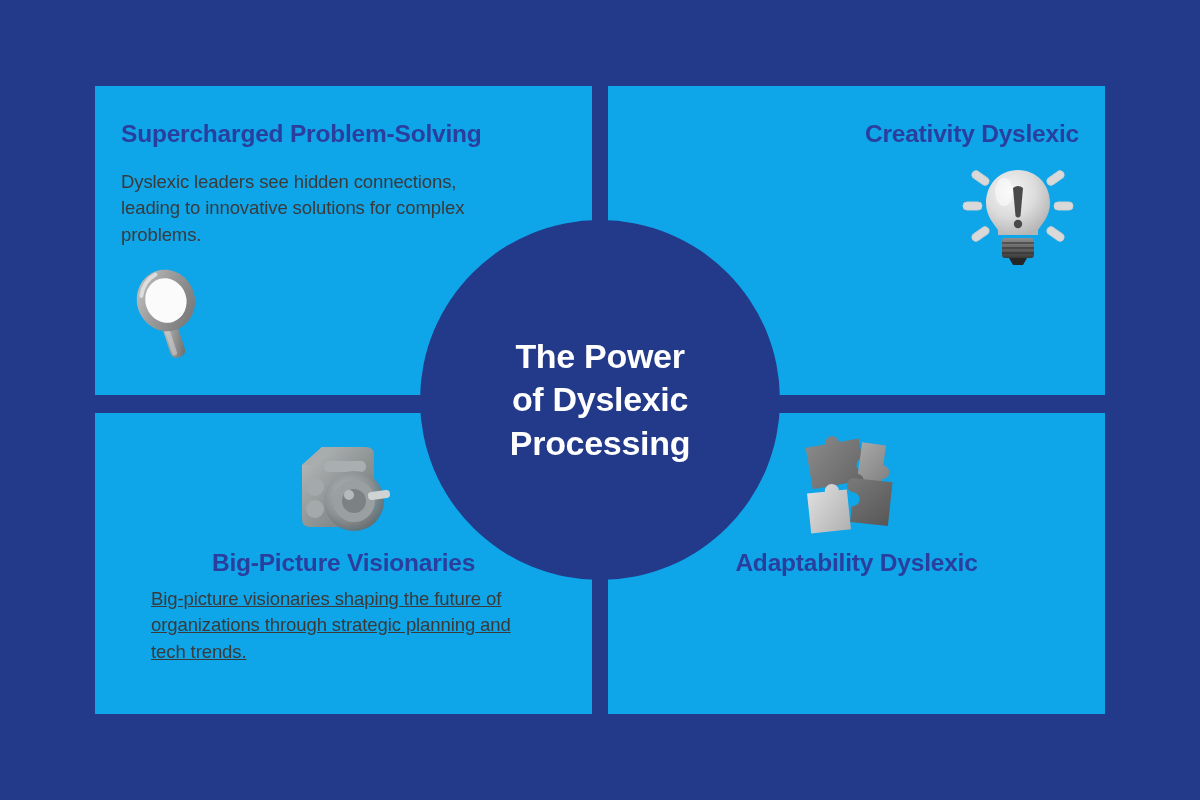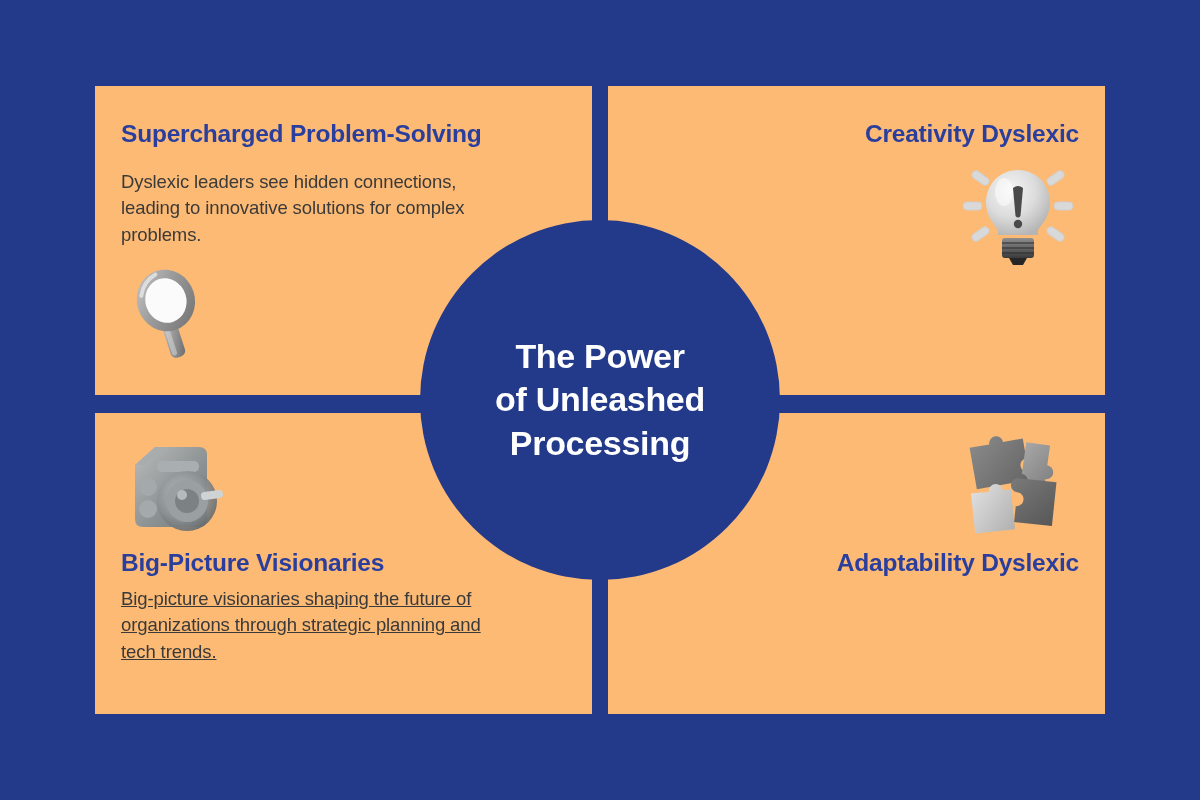--- a/index.html
+++ b/index.html
@@ -7,21 +7,21 @@
   body {
     background: #23398a;
     font-family: "Liberation Sans", sans-serif;
     -webkit-font-smoothing: antialiased;
   }
   .canvas { position:relative; width:1200px; height:800px; }
 
   
   .card {
     position:absolute;
-    background:#fdba74;
+    background:#0ea5e9;
     overflow:hidden;
     display:flex;
     flex-direction:column;
   }
   #card-tl { left:95px;  top:86px;  width:497px; height:309px; }
   #card-tr { left:608px; top:86px;  width:497px; height:309px; }
   #card-bl { left:95px;  top:413px; width:497px; height:301px; }
   #card-br { left:608px; top:413px; width:497px; height:301px; }
   .align-left  { text-align:left;  align-items:flex-start; }
   .align-right { text-align:right; align-items:flex-end; }
@@ -41,21 +41,21 @@
     font-weight:normal;
     letter-spacing:-0.1px;
   }
 
   
   .top-inner { padding:34px 26px 0 26px; display:flex; flex-direction:column; width:100%; }
   .top-inner .card-body { margin-top:21px; }
   .icon-slot { margin-top:14px; }
 
   
-  .bot-inner { padding:22px 26px 0 26px; display:flex; flex-direction:column; width:100%; }
+  .bot-inner { padding:22px 26px 0 26px; display:flex; flex-direction:column; width:100%;align-items:center; }
   .bot-inner .card-title { margin-top:10px; }
   .bot-inner .card-body { margin-top:9px;text-decoration:underline; }
 
   
   #center-circle {
     position:absolute;
     left:420px; top:220px;
     width:360px; height:360px;
     border-radius:50%;
     background:#23398a;
@@ -224,17 +224,17 @@
             <path d="M52 60 a7 7 0 0 1 0 -14 h38 v44 h-38 v-16 a7 7 0 0 0 0 -14 z" fill="url(#pzD)"></path>
           </g>
         </svg>
       </div>
       <div class="card-title">Adaptability Dyslexic</div>
     </div>
   </div>
 
   <div id="center-circle">
     <div id="center-title">The Power
-of Unleashed
+of Dyslexic
 Processing</div>
   </div>
 
 </div>
 
 </body></html>

